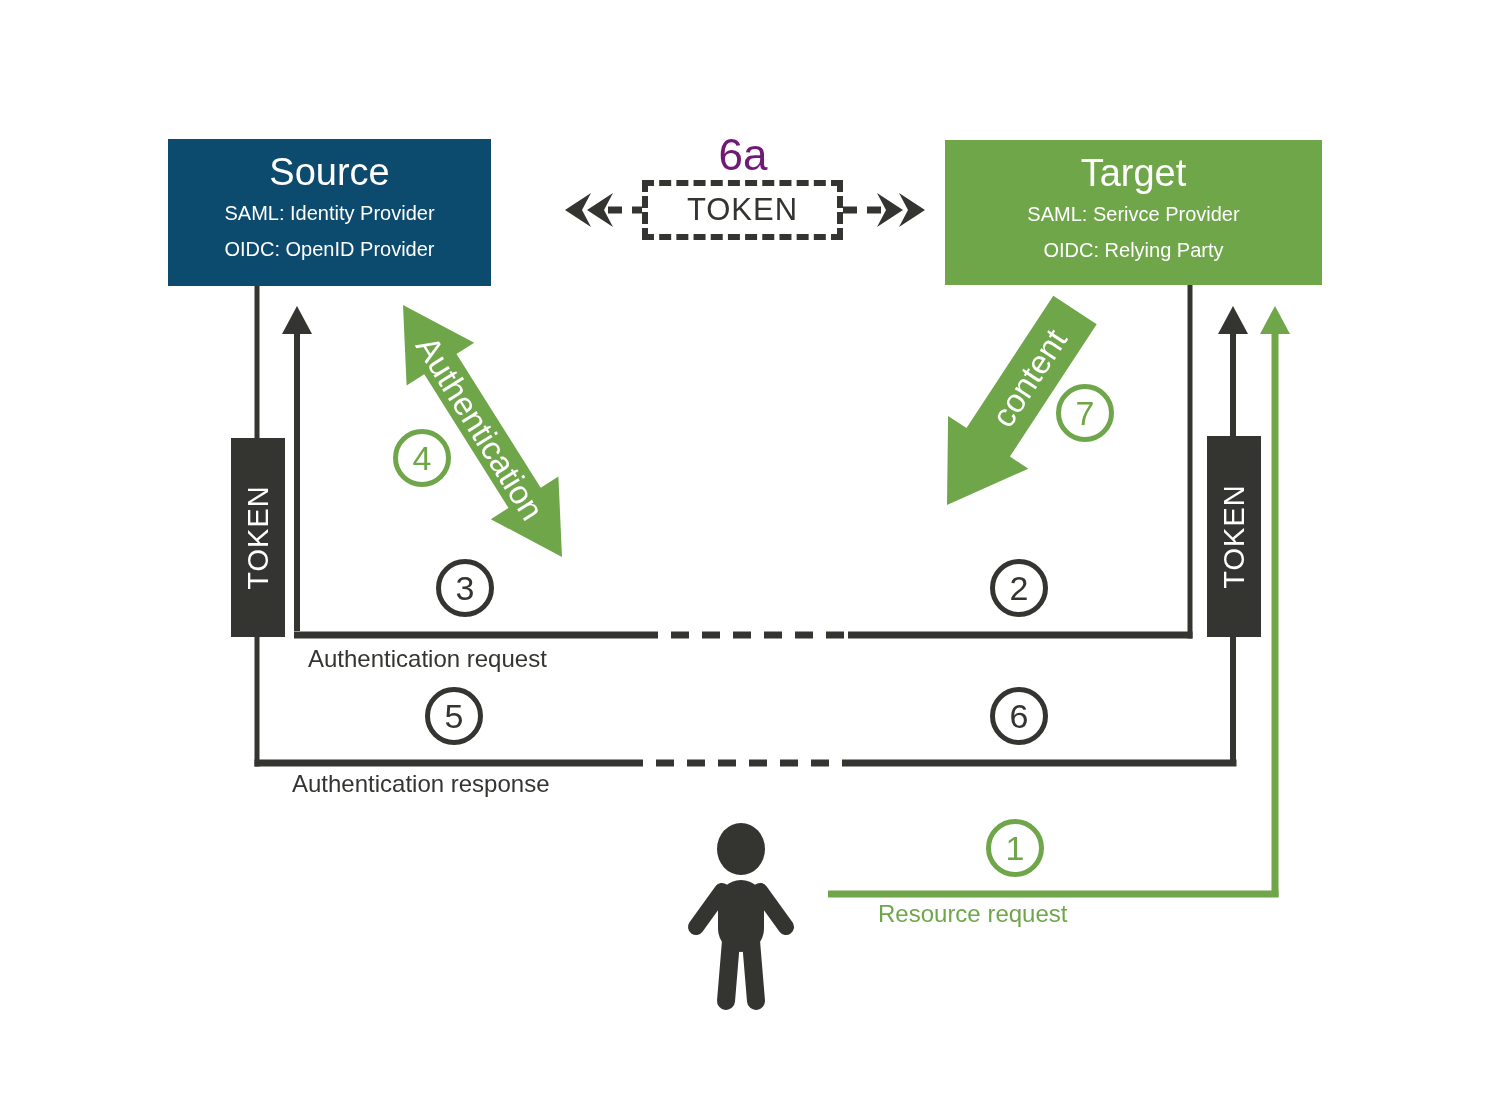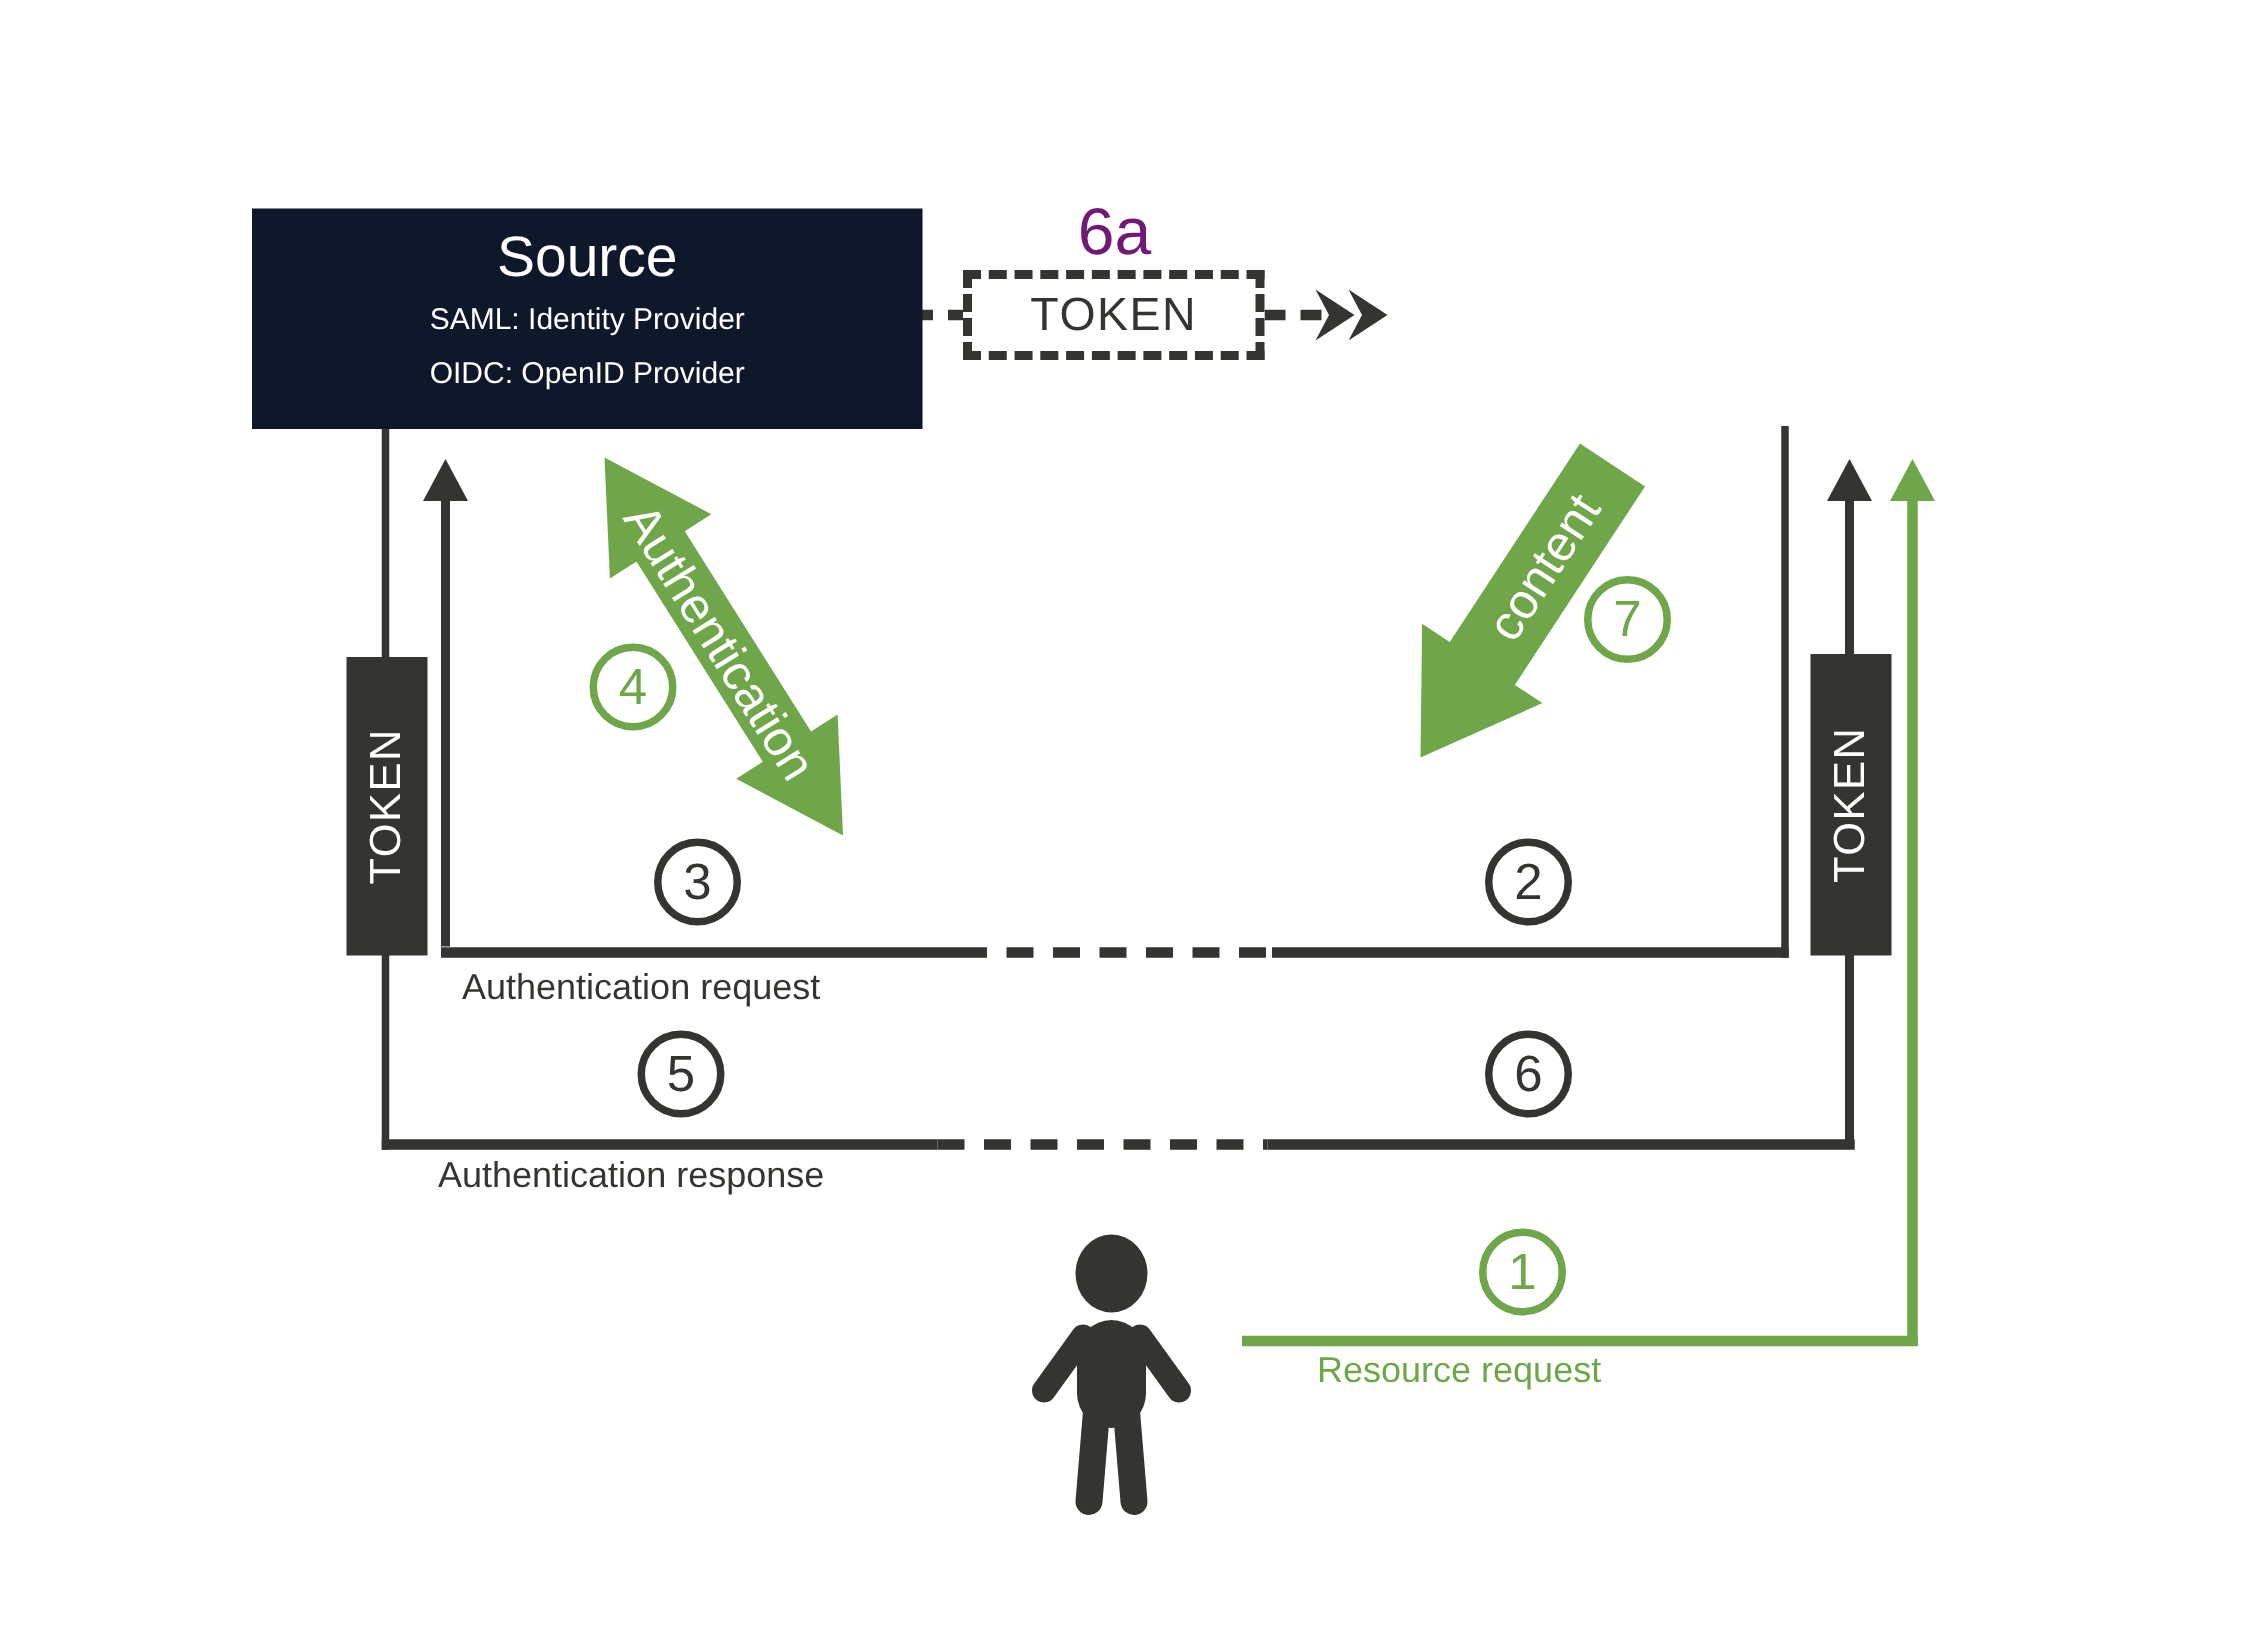--- a/index.html
+++ b/index.html
@@ -2,21 +2,21 @@
 <html><head>
 <meta charset="utf-8">
 <style>
   html,body{margin:0;padding:0;background:#fff;}
   .stage{position:relative;width:1500px;height:1100px;background:#ffffff;
          font-family:"Liberation Sans",sans-serif;overflow:hidden;}
   svg.canvas{position:absolute;left:0;top:0;}
   .box{position:absolute;color:#fff;text-align:center;box-sizing:border-box;}
   .box .title{font-size:38px;line-height:46px;margin-top:10px;}
   .box .sub{font-size:20px;line-height:36px;}
-  #source-box{left:168px;top:139px;width:447px;height:147px;background:#0f172a;}
+  #source-box{left:168px;top:139px;width:323px;height:147px;background:#0c4a6e;}
   #target-box{left:945px;top:140px;width:377px;height:145px;background:#6FA64A;}
   .step6a{position:absolute;left:660px;top:130px;width:166px;text-align:center;
           font-size:44px;color:#701a75;}
   .token-dash{position:absolute;left:642px;top:180px;width:201px;height:60px;
           border:6px dashed #343431;box-sizing:border-box;display:flex;
           align-items:center;justify-content:center;font-size:31px;color:#343431;
           letter-spacing:1px;background:#fff;}
   .vtoken{position:absolute;width:54px;background:#343431;color:#fff;
           display:flex;align-items:center;justify-content:center;}
   .vtoken span{transform:rotate(-90deg);font-size:29px;letter-spacing:1px;white-space:nowrap;}
@@ -90,20 +90,25 @@
       <line x1="751" y1="941" x2="756" y2="1001" stroke-width="18" stroke-linecap="round"></line>
     </g>
   </svg>
 
   <div class="box" id="source-box">
     <div class="title">Source</div>
     <div class="sub">SAML: Identity Provider</div>
     <div class="sub">OIDC: OpenID Provider</div>
   </div>
 
+  <div class="box" id="target-box">
+    <div class="title">Target</div>
+    <div class="sub">SAML: Serivce Provider</div>
+    <div class="sub">OIDC: Relying Party</div>
+  </div>
 
   <div class="step6a">6a</div>
   <div class="token-dash">
     <span>TOKEN</span>
   </div>
 
   <div class="vtoken" id="token-box-left">
     <span>TOKEN</span>
   </div>
   <div class="vtoken" id="token-box-right">

